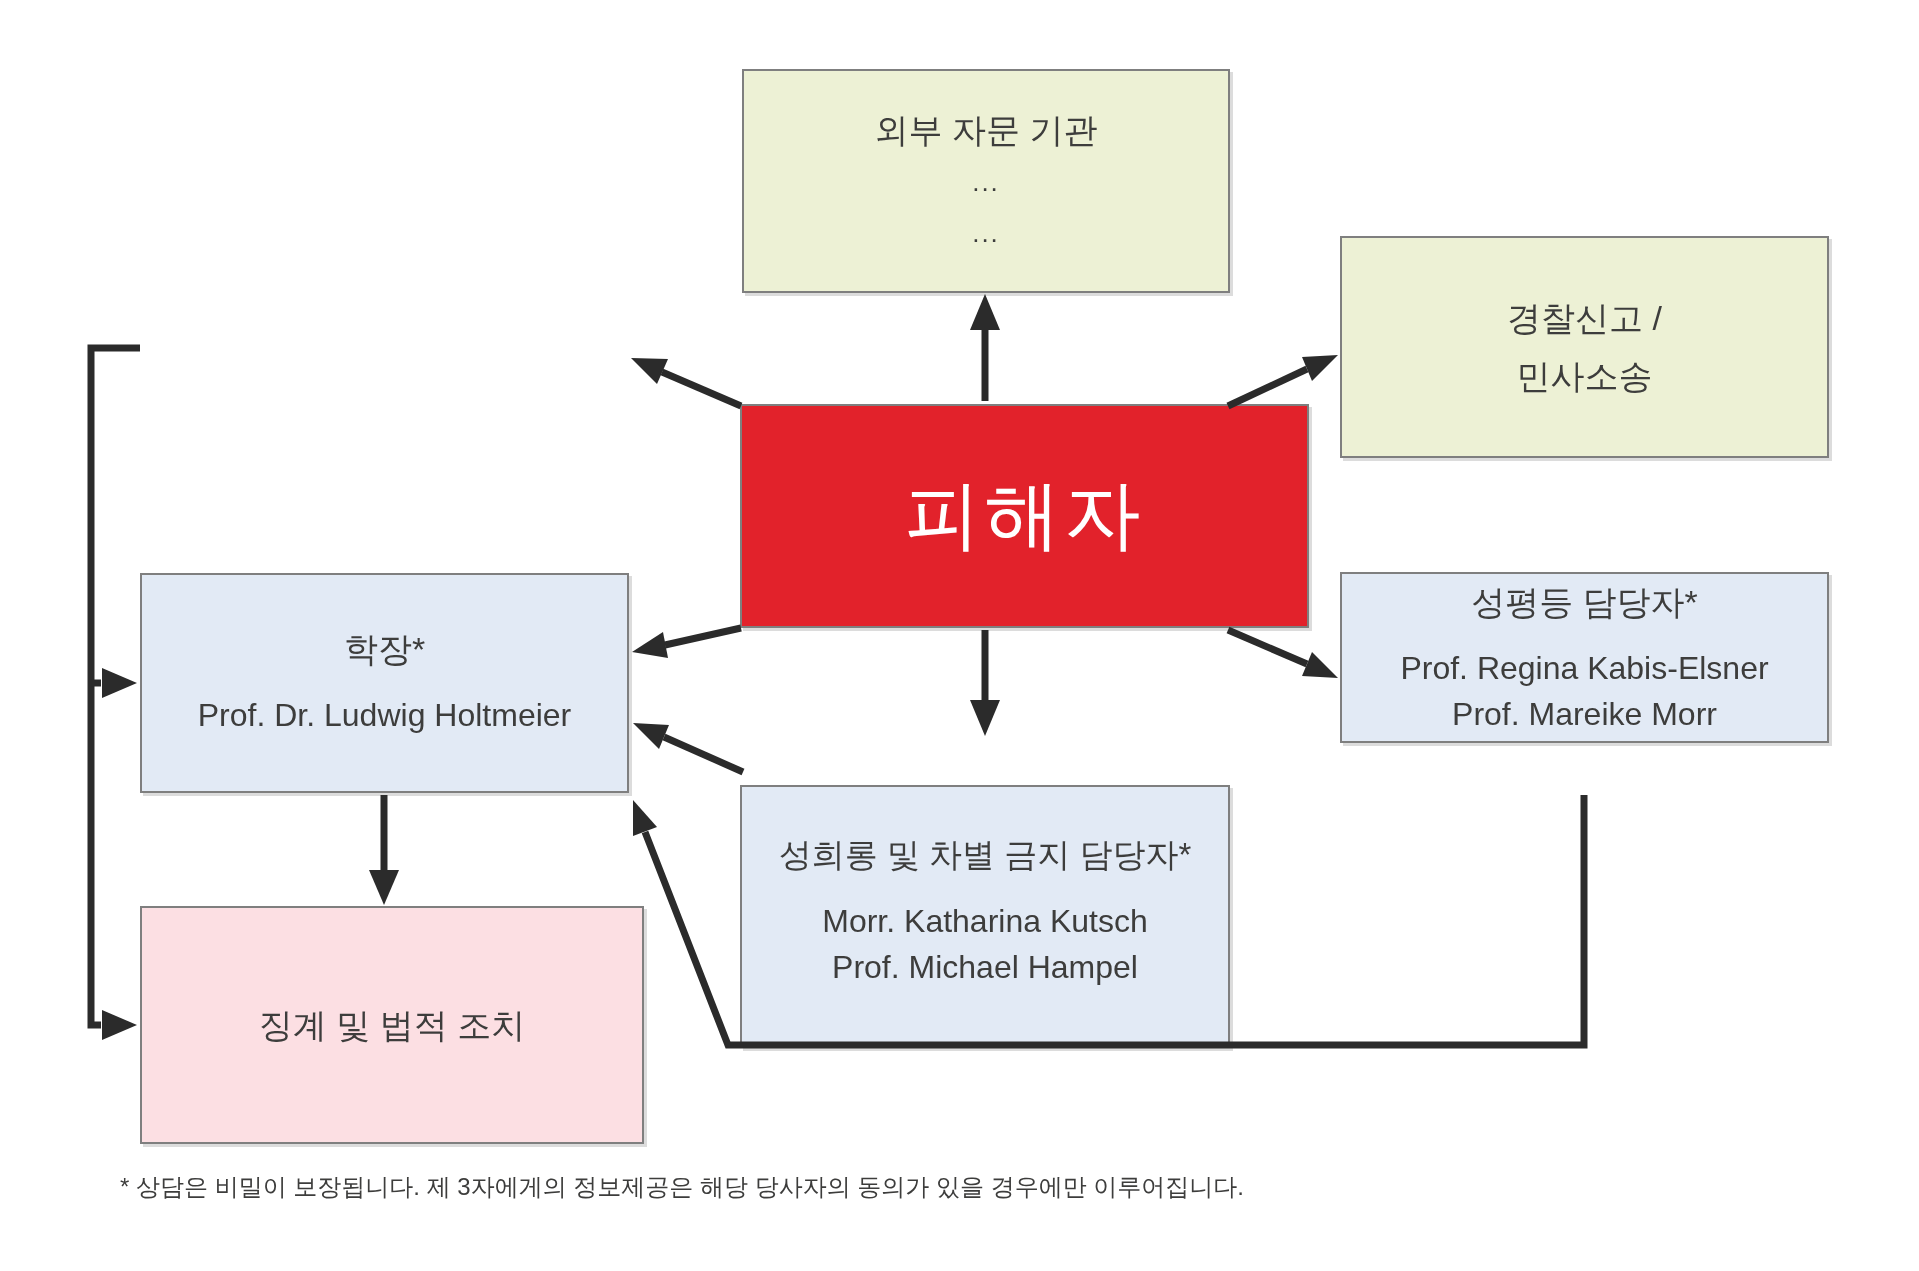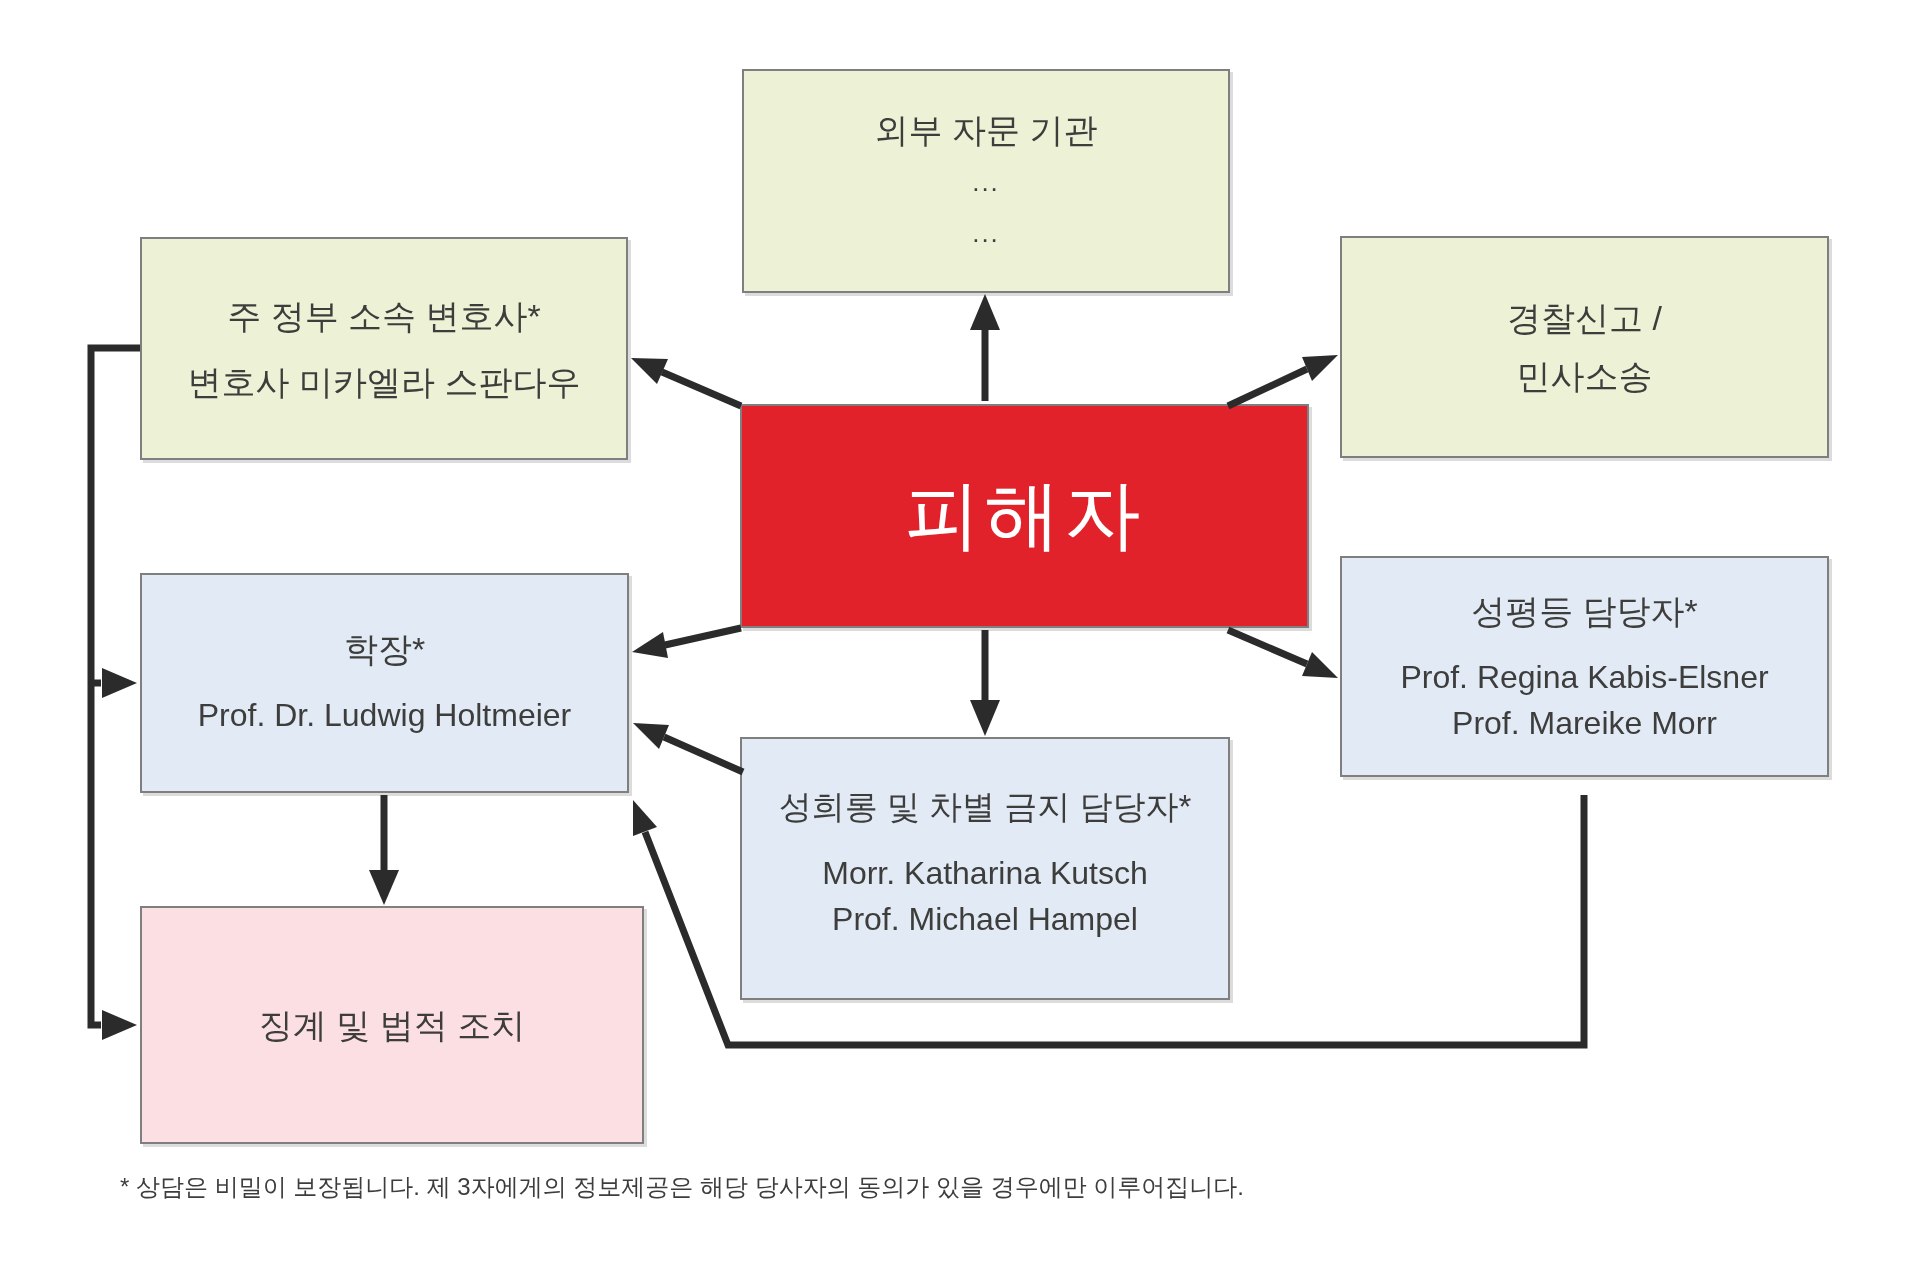--- a/index.html
+++ b/index.html
@@ -32,57 +32,53 @@
   .k{font-size:34px;line-height:62px;color:var(--text);}
   .node-external .k{line-height:54px;}
   .node-external .dots{font-size:26px;line-height:51px;letter-spacing:2px;}
   .node-lawyer .k{line-height:66px;}
   .node-police .k{line-height:58px;}
   .node-victim .big{font-size:76px;color:var(--victim_text);letter-spacing:4px;}
   .title-k{font-size:34px;line-height:46px;margin-bottom:20px;}
   .node-harassment .title-k{font-size:33px;}
   .name{font-size:32px;line-height:46px;}
   .node-dean{padding-bottom:2px;}
-  .node-harassment{padding-bottom:12px;}
+  .node-harassment{padding-bottom:12px;margin-top:48px;}
   .arrows{position:absolute;left:0;top:0;pointer-events:none;}
   .arrows polyline,.arrows line{stroke:var(--line);stroke-width:7;fill:none;stroke-linejoin:miter;}
   .arrows polygon{fill:var(--line);stroke:none;}
   .footnote{position:absolute;left:120px;top:1170px;font-size:24px;line-height:34px;color:var(--text);}
 </style>
 </head>
 <body>
 
 <div class="stage">
 
   <div class="node consult node-external" style="left:742px;top:69px;width:488px;height:224px">
     <div class="k">외부 자문 기관</div>
     <div class="dots">...</div>
     <div class="dots">...</div>
   </div>
 
-  <div class="node consult node-lawyer" style="left:140px;top:237px;width:488px;height:223px">
-    <div class="k">주 정부 소속 변호사*</div>
-    <div class="k">변호사 미카엘라 스판다우</div>
-  </div>
 
   <div class="node consult node-police" style="left:1340px;top:236px;width:489px;height:222px">
     <div class="k">경찰신고 /</div>
     <div class="k">민사소송</div>
   </div>
 
   <div class="node victim node-victim" style="left:740px;top:404px;width:569px;height:224px">
     <div class="big">피해자</div>
   </div>
 
   <div class="node internal node-dean" style="left:140px;top:573px;width:489px;height:220px">
     <div class="title-k">학장*</div>
     <div class="name">Prof. Dr. Ludwig Holtmeier</div>
   </div>
 
-  <div class="node internal node-equality" style="left:1340px;top:556px;width:489px;height:221px">
+  <div class="node internal node-equality" style="left:1340px;top:572px;width:489px;height:171px">
     <div class="title-k">성평등 담당자*</div>
     <div class="name">Prof. Regina Kabis-Elsner</div>
     <div class="name">Prof. Mareike Morr</div>
   </div>
 
   <div class="node internal node-harassment" style="left:740px;top:737px;width:490px;height:263px">
     <div class="title-k">성희롱 및 차별 금지 담당자*</div>
     <div class="name">Morr. Katharina Kutsch</div>
     <div class="name">Prof. Michael Hampel</div>
   </div>

